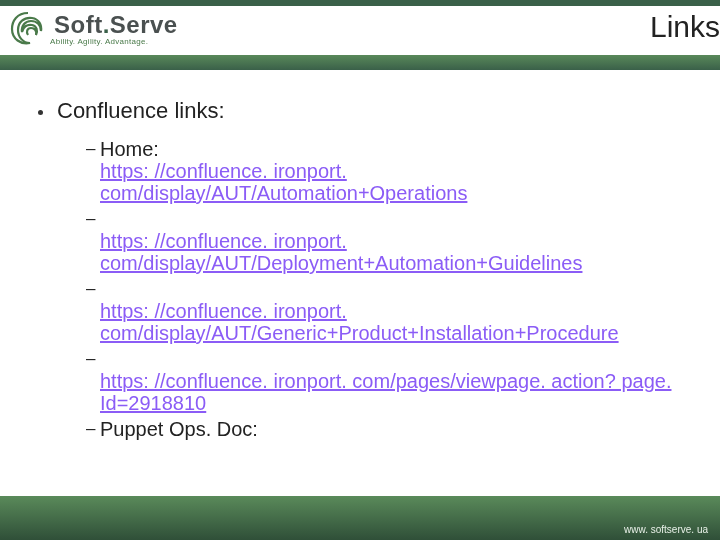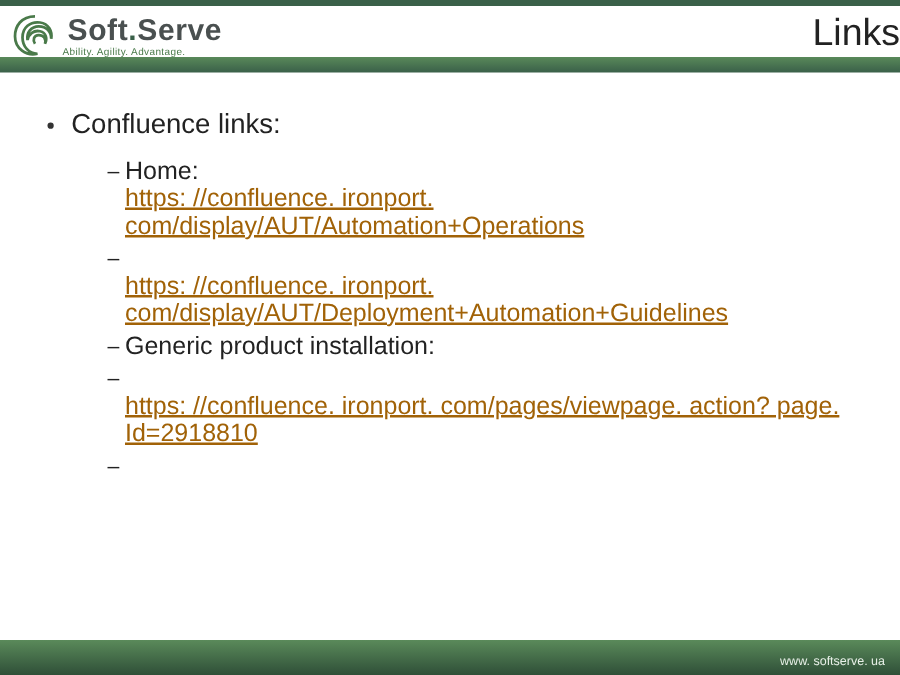--- a/index.html
+++ b/index.html
@@ -1,20 +1,20 @@
 <!DOCTYPE html>
 <html><head>
 <meta charset="utf-8">
 <style>
   * { margin: 0; padding: 0; box-sizing: border-box; }
   html, body { width: 720px; height: 540px; font-family: Arial, sans-serif; background: #fff; overflow: hidden; }
   .header-band {
     position: relative;
     width: 100%;
-    height: 58px;
+    height: 70px;
     background: linear-gradient(to bottom,
       #3a6049 0%, #3a6049 8%,
       #ffffff 8%, #ffffff 78%,
       #5a8a5a 78%, #3a6049 100%);
   }
   .logo-wrap {
     position: absolute;
     left: 8px; top: 3px;
     height: 52px;
     display: flex; align-items: center;
@@ -83,28 +83,28 @@
     color: #222;
     line-height: 22px;
   }
   .sub-body {
     font-size: 20px;
     color: #222;
     line-height: 22px;
     word-break: break-word;
   }
   .link {
-    color: #a16207;
+    color: #8b5cf6;
     text-decoration: underline;
     cursor: pointer;
   }
   .footer-band {
     position: absolute;
     left: 0; right: 0; bottom: 0;
-    height: 28px;
+    height: 44px;
     background: linear-gradient(to bottom, #5a8a5a 0%, #2f4f38 100%);
   }
   .footer-url {
     position: absolute;
     right: 12px; bottom: 5px;
     font-size: 10px;
     color: #e8f0e8;
   }
 </style>
 </head>
@@ -143,36 +143,37 @@
       <div class="dash">–</div>
       <div class="sub-body">
         <br>
         <span class="link">https: //confluence. ironport. com/display/AUT/Deployment+Automation+Guidelines</span>
       </div>
     </div>
 
     <div class="sub-item">
       <div class="dash">–</div>
       <div class="sub-body">
-        <span>Generic product installation:</span><br>
+        <br>
+        <span class="link">https: //confluence. ironport. com/display/AUT/Generic+Product+Installation+Procedure</span>
       </div>
     </div>
 
     <div class="sub-item">
       <div class="dash">–</div>
       <div class="sub-body">
         <br>
         <span class="link">https: //confluence. ironport. com/pages/viewpage. action? page. Id=2918810</span>
       </div>
     </div>
 
     <div class="sub-item">
       <div class="dash">–</div>
       <div class="sub-body">
-        <br>
+        <span>Puppet Ops. Doc:</span><br>
       </div>
     </div>
 
   </div>
 </div>
 
 <div class="footer-band">
   <span class="footer-url">www. softserve. ua</span>
 </div>
 

